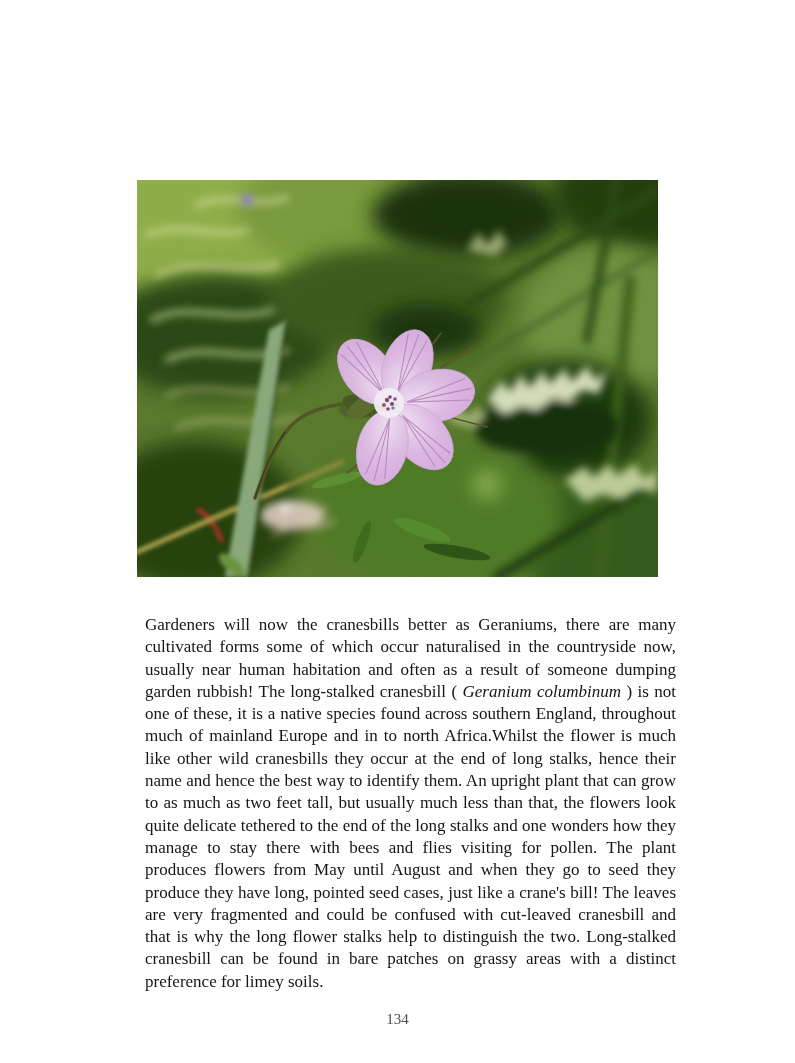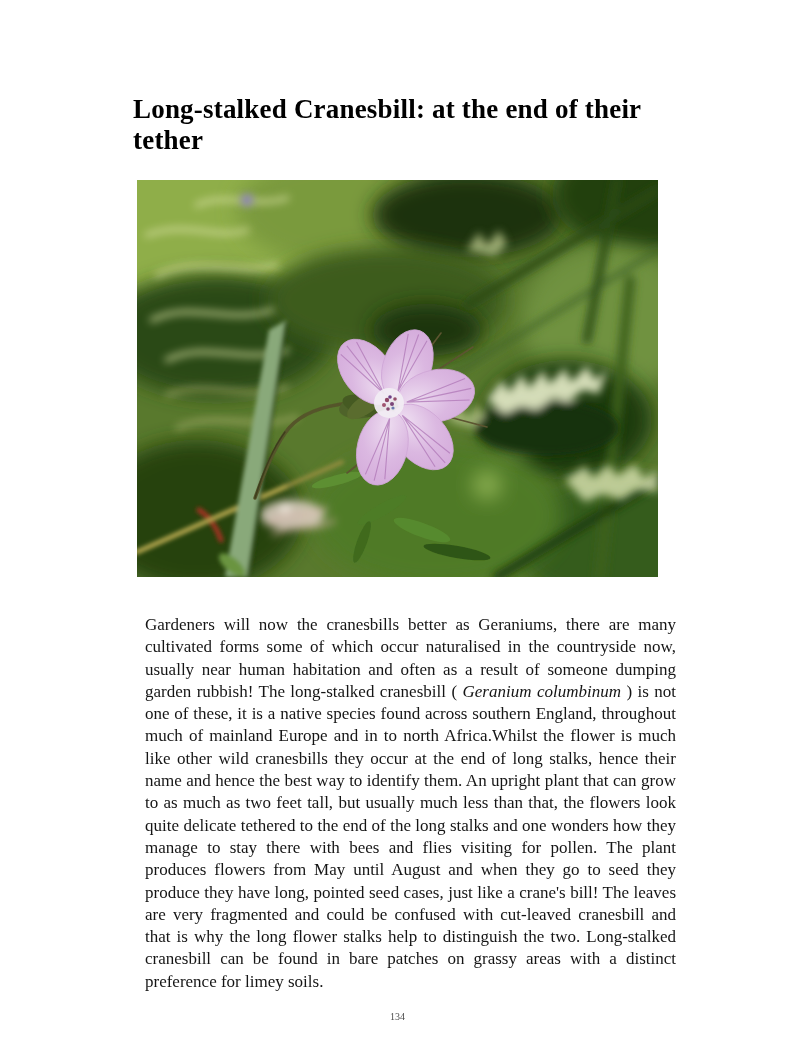--- a/index.html
+++ b/index.html
@@ -45,30 +45,29 @@
     color: #151515;
     margin: 12px;
   }
   .species { font-style: italic; }
   .page-num {
     position: absolute;
     left: 0;
     top: 1011px;
     width: 795px;
     text-align: center;
-    font-size: 10px;
+    font-size: 15px;
     color: #4d4d4d;
   }
 </style>
 </head>
 <body>
 
 <div class="page">
 
-  <h1 class="title">Long-stalked Cranesbill: at the end of their tether</h1>
 
   <figure class="photo">
     <svg width="521" height="397" viewBox="0 0 521 397" xmlns="http://www.w3.org/2000/svg">
       <defs>
         <filter id="fBig" x="-60%" y="-60%" width="220%" height="220%">
             <feGaussianBlur stdDeviation="10"></feGaussianBlur>
           </filter>
         <filter id="fMed" x="-60%" y="-60%" width="220%" height="220%">
             <feGaussianBlur stdDeviation="4.5"></feGaussianBlur>
           </filter>

